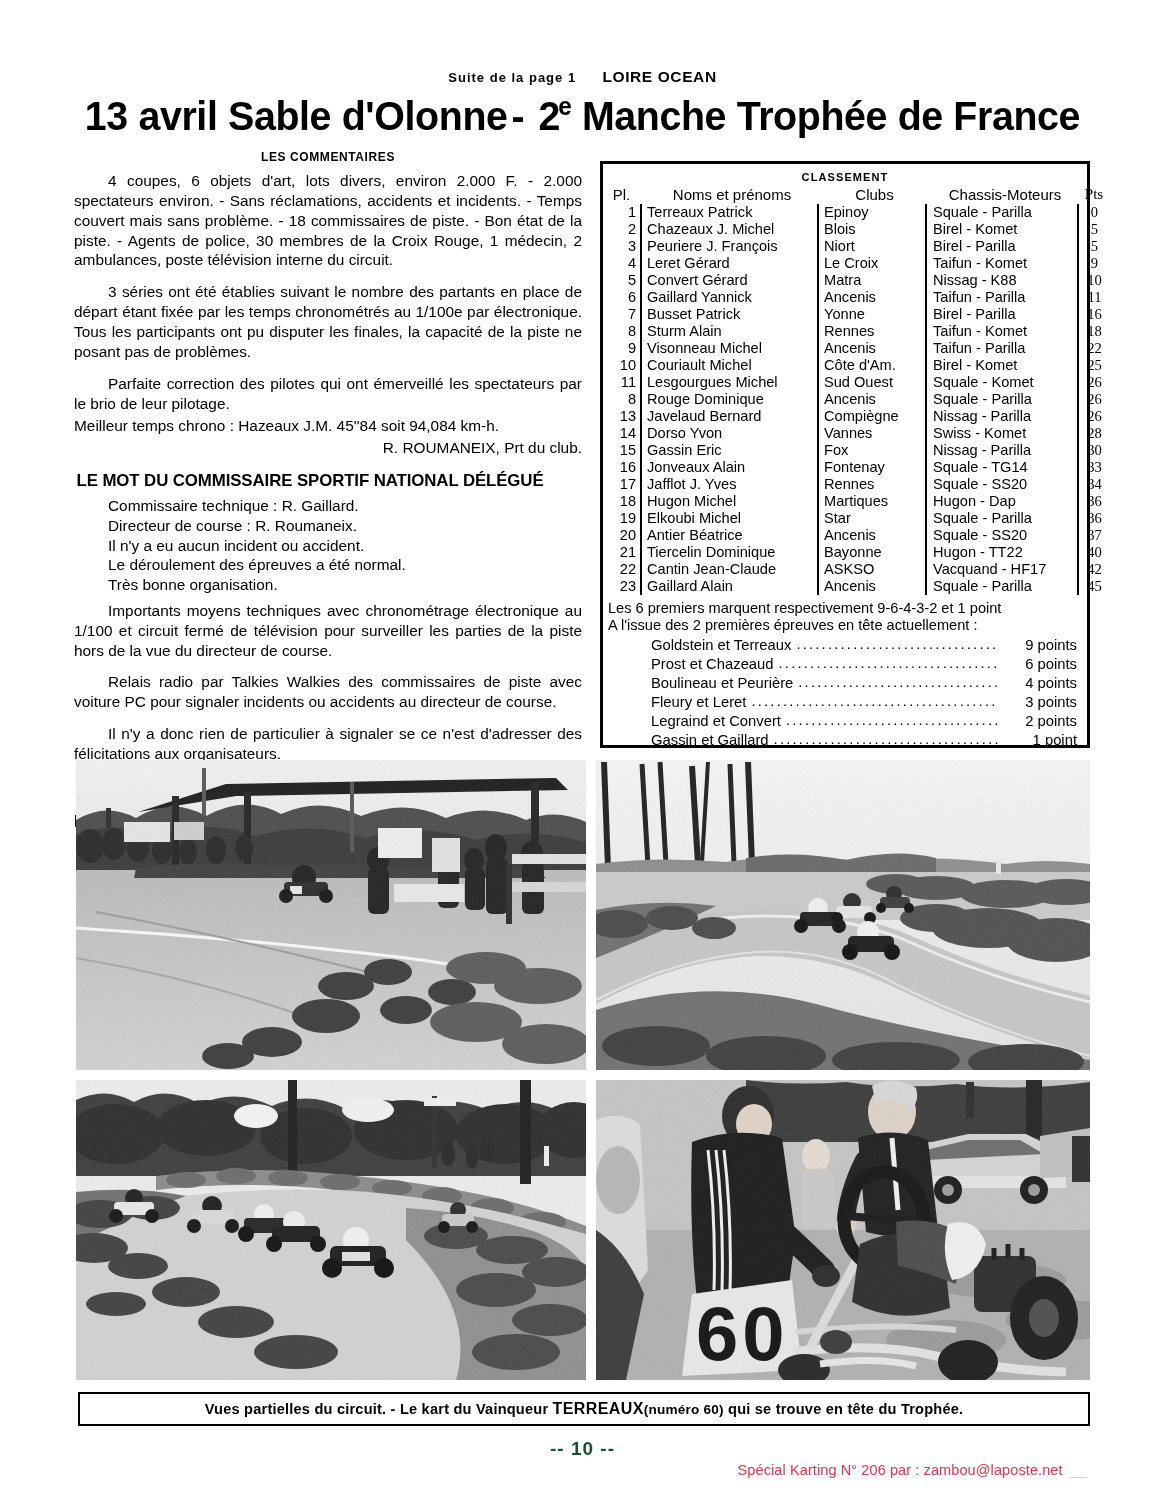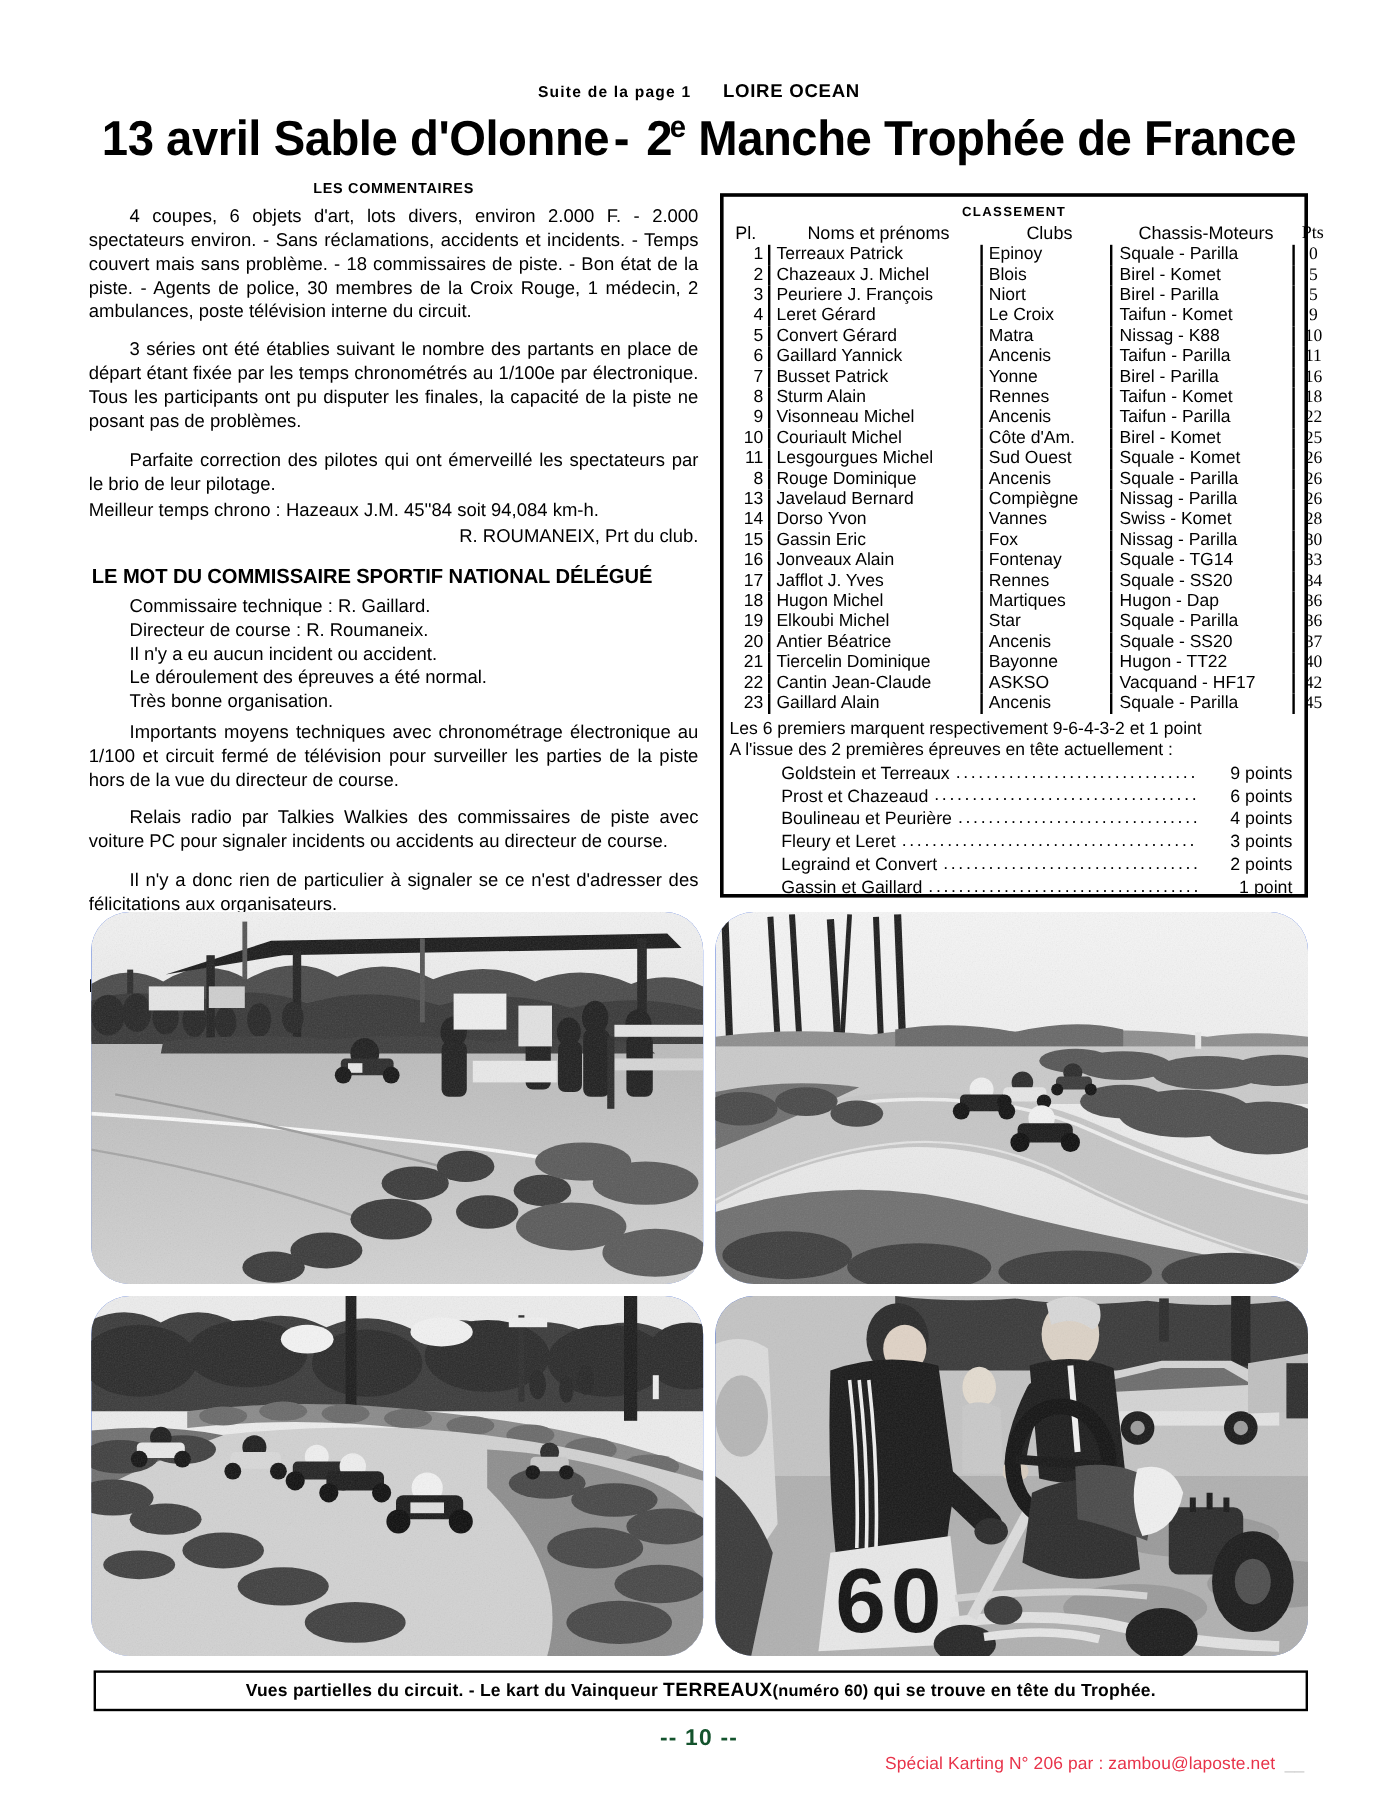--- a/index.html
+++ b/index.html
@@ -191,22 +191,21 @@
   .st-val {
     white-space: nowrap;
     text-align: right;
     min-width: 74px;
   }
 
   
   .photo {
     position: absolute;
     overflow: hidden;
-    background: #1d4ed8;
-    border-radius: 32px;
+    background: #a3a3a3;
   }
   .photo svg { display: block; width: 100%; height: 100%; }
 
   
   .caption-box {
     position: absolute;
     left: 78px;
     top: 1392px;
     width: 1012px;
     height: 34px;

